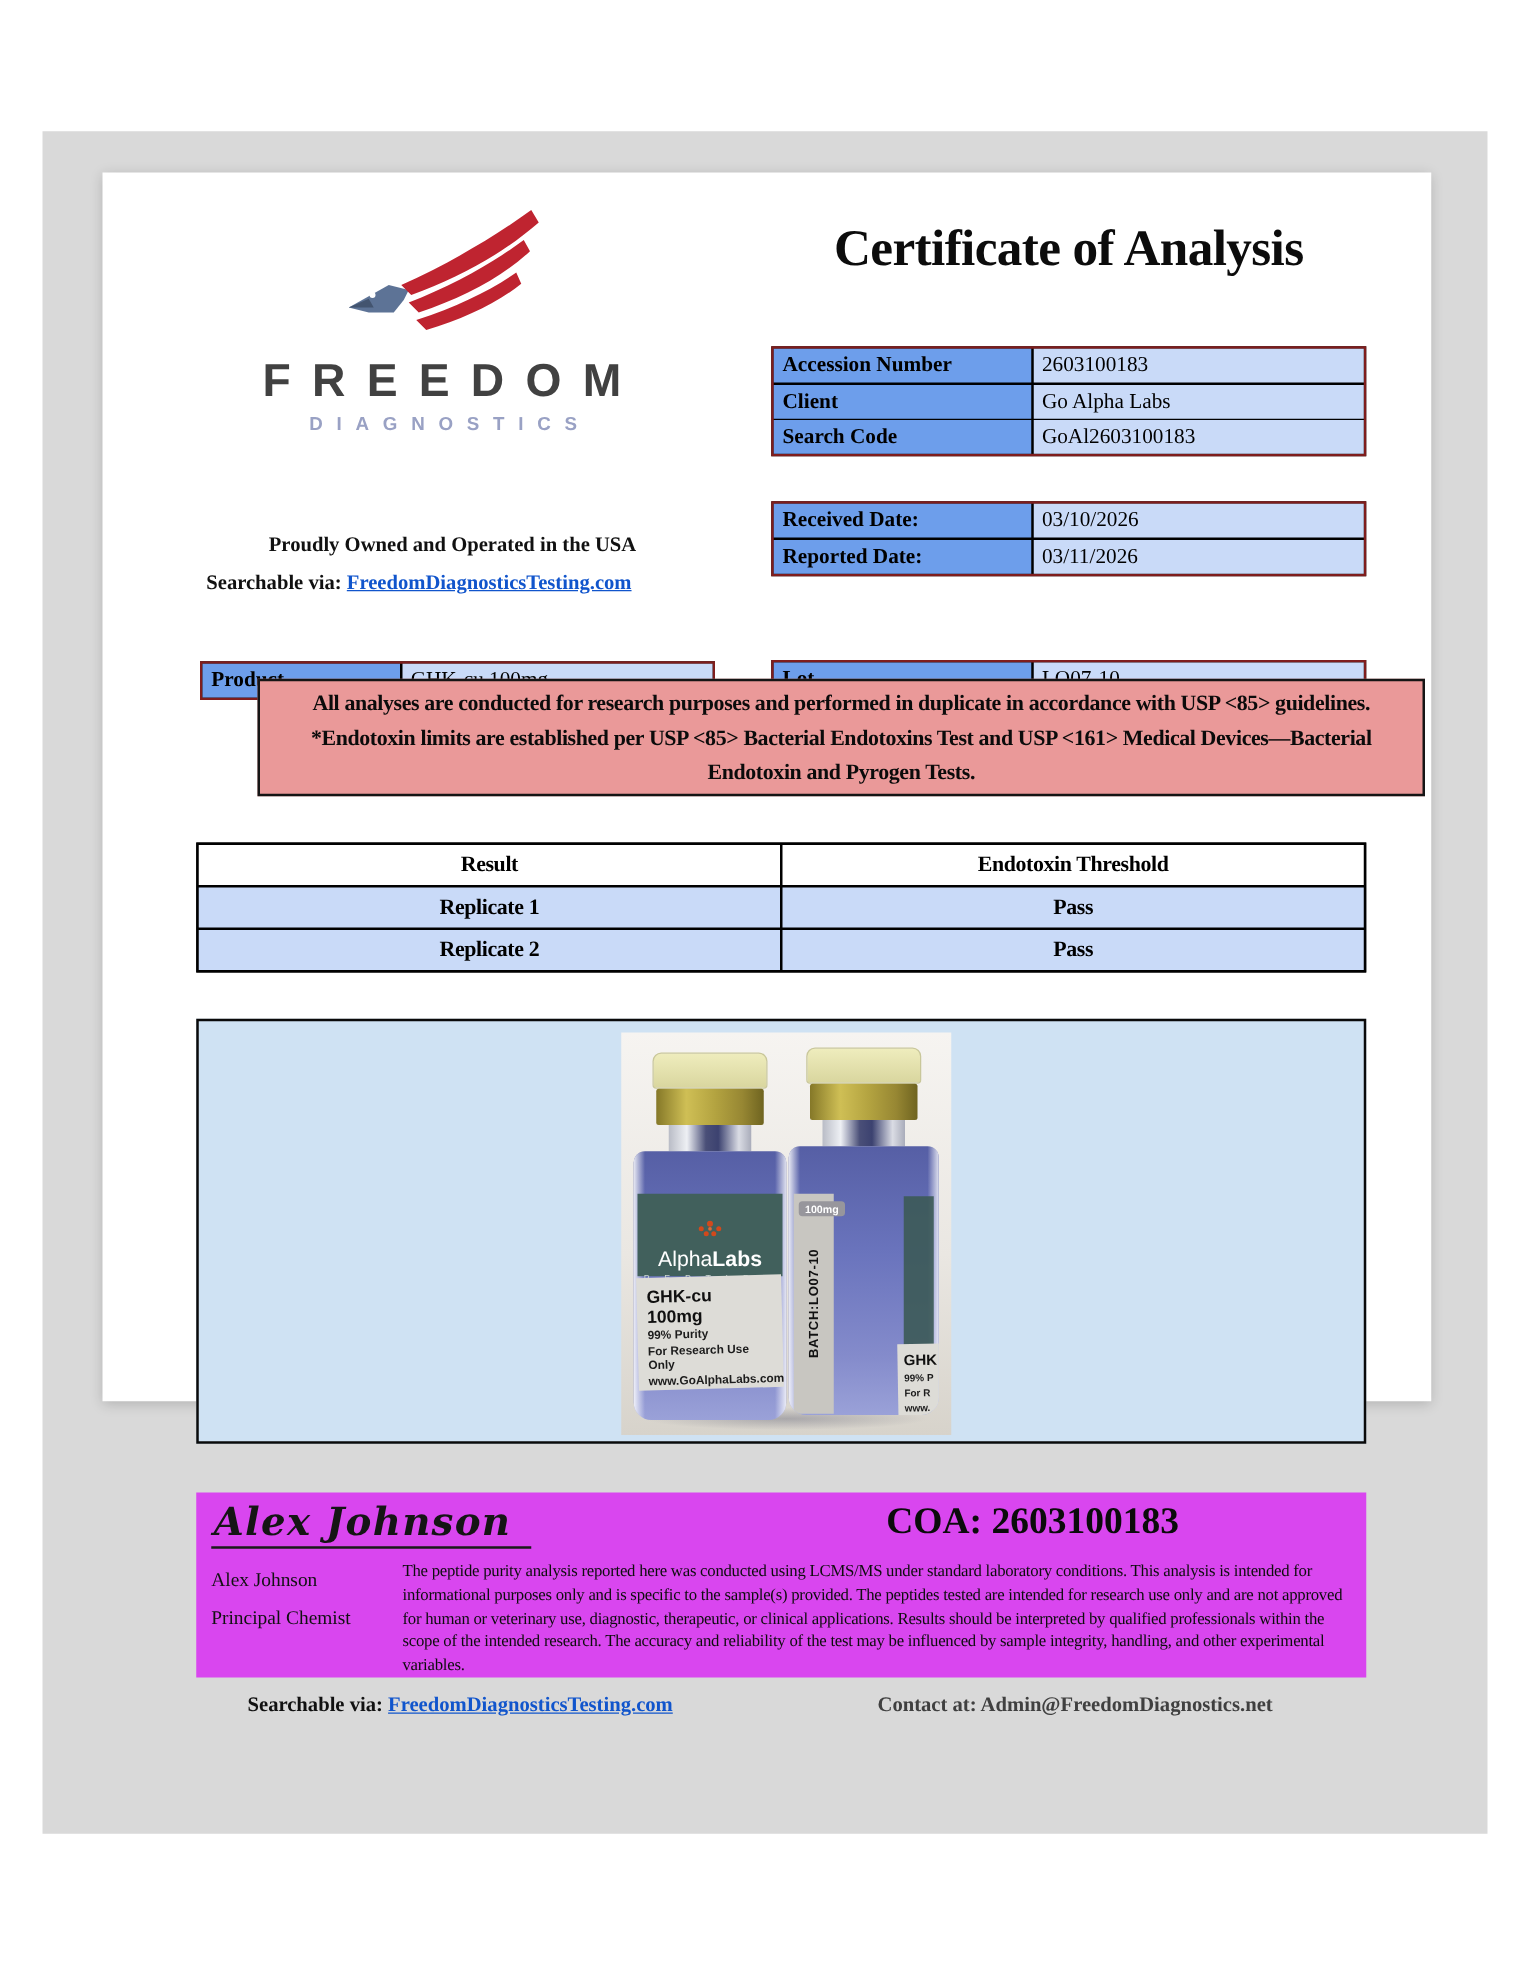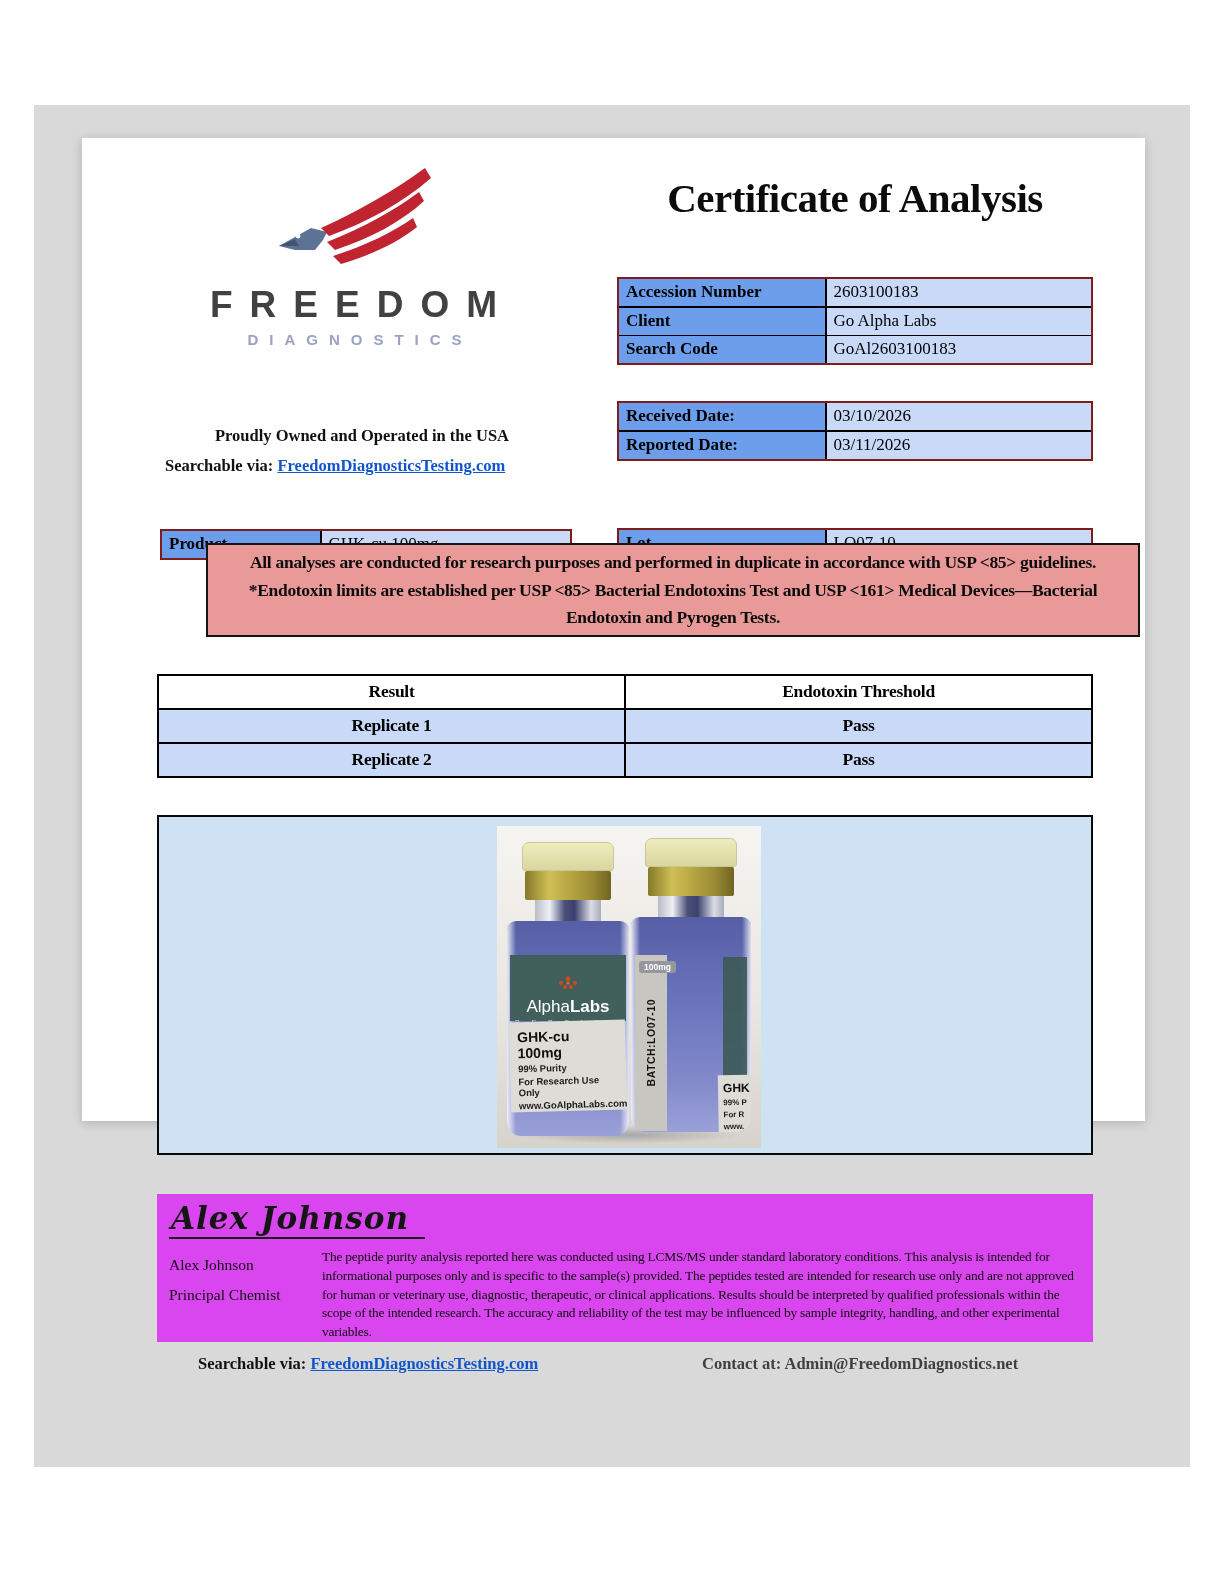--- a/index.html
+++ b/index.html
@@ -222,20 +222,21 @@
               <div class="partial-line">www.</div>
             </div>
           </div>
         </div>
 
       </div>
     </div>
 
     <div class="sig-box">
       <div class="signature">Alex Johnson</div>
+      <div class="coa">COA: 2603100183</div>
       <div class="signer-name">Alex Johnson</div>
       <div class="signer-title">Principal Chemist</div>
       <div class="legal">The peptide purity analysis reported here was conducted using LCMS/MS under standard laboratory conditions. This analysis is intended for informational purposes only and is specific to the sample(s) provided. The peptides tested are intended for research use only and are not approved for human or veterinary use, diagnostic, therapeutic, or clinical applications. Results should be interpreted by qualified professionals within the scope of the intended research. The accuracy and reliability of the test may be influenced by sample integrity, handling, and other experimental variables.</div>
     </div>
 
     <div class="bottom-left">
       <span>Searchable via:</span>
       <a class="link" href="#">FreedomDiagnosticsTesting.com</a>
     </div>
     <div class="bottom-right">Contact at: Admin@FreedomDiagnostics.net</div>

